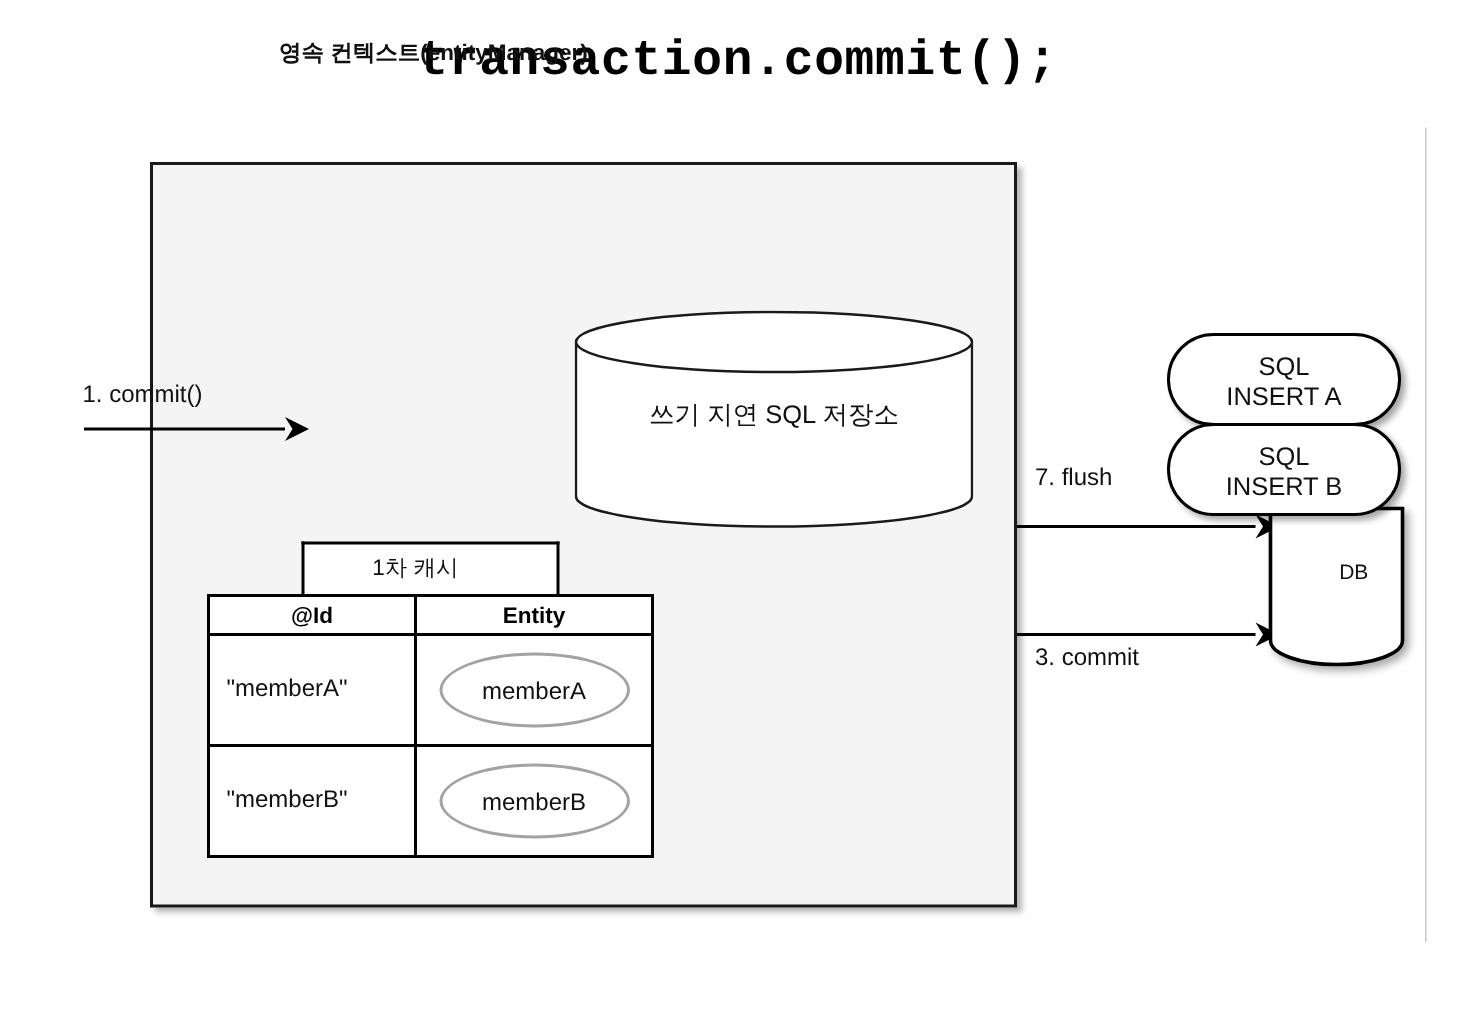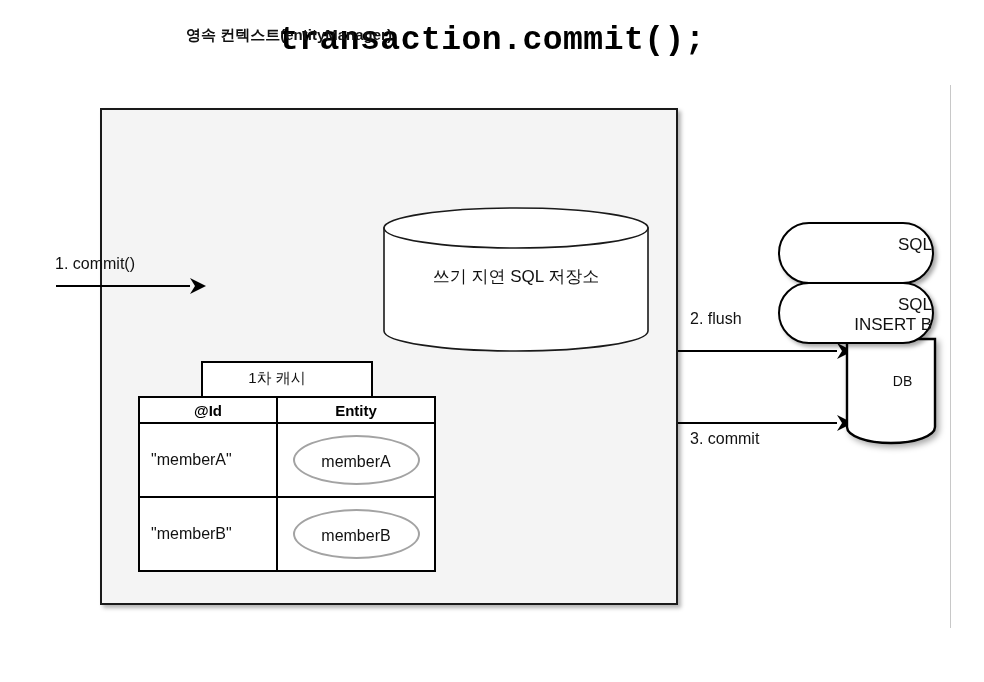--- a/index.html
+++ b/index.html
@@ -206,21 +206,21 @@
   
   .sql-pill {
     position: absolute;
     width: 156px;
     height: 62px;
     background: #ffffff;
     border: 2px solid #000;
     border-radius: 31px;
     box-shadow: 3px 3px 4px rgba(0,0,0,0.35);
     box-sizing: border-box;
-    text-align: right;
+    text-align: center;
     font-size: 17px;
     line-height: 1.15;
     color: #111;
     padding-top: 11px;
   }
   #sql-insert-a { left: 778px; top: 222px; z-index: 4; }
   #sql-insert-b { left: 778px; top: 282px; z-index: 5; }
   .sql-pill span { display: block; }
 </style>
 </head>
@@ -273,21 +273,21 @@
 </table>
 
 <div id="commit-arrow-label">1. commit()</div>
 <div id="commit-arrow">
   <svg width="150" height="22" viewBox="0 0 150 22" xmlns="http://www.w3.org/2000/svg">
     <line x1="0" y1="11" x2="134" y2="11" stroke="#000" stroke-width="2"></line>
     <path d="M134,3 L150,11 L134,19 L139,11 Z" fill="#000"></path>
   </svg>
 </div>
 
-<div id="flush-label">2. flush</div>
+<div id="flush-label">7. flush</div>
 <div id="flush-arrow">
   <svg width="175" height="22" viewBox="0 0 175 22" xmlns="http://www.w3.org/2000/svg">
     <line x1="0" y1="11" x2="159" y2="11" stroke="#000" stroke-width="2"></line>
     <path d="M159,3 L175,11 L159,19 L164,11 Z" fill="#000"></path>
   </svg>
 </div>
 
 <div id="commit2-label">3. commit</div>
 <div id="commit2-arrow">
   <svg width="175" height="22" viewBox="0 0 175 22" xmlns="http://www.w3.org/2000/svg">
@@ -298,17 +298,18 @@
 
 <div id="db-cylinder">
   <svg width="92" height="112" viewBox="0 0 92 112" xmlns="http://www.w3.org/2000/svg">
     <path d="M2,6 L2,94 A44,16 0 0 0 90,94 L90,6 Z" fill="#ffffff" stroke="#000" stroke-width="2.4"></path>
   </svg>
 </div>
 <div id="db-label">DB</div>
 
 <div class="sql-pill" id="sql-insert-a">
   <span>SQL</span>
+  <span>INSERT A</span>
 </div>
 <div class="sql-pill" id="sql-insert-b">
   <span>SQL</span>
   <span>INSERT B</span>
 </div>
 
 </body></html>

